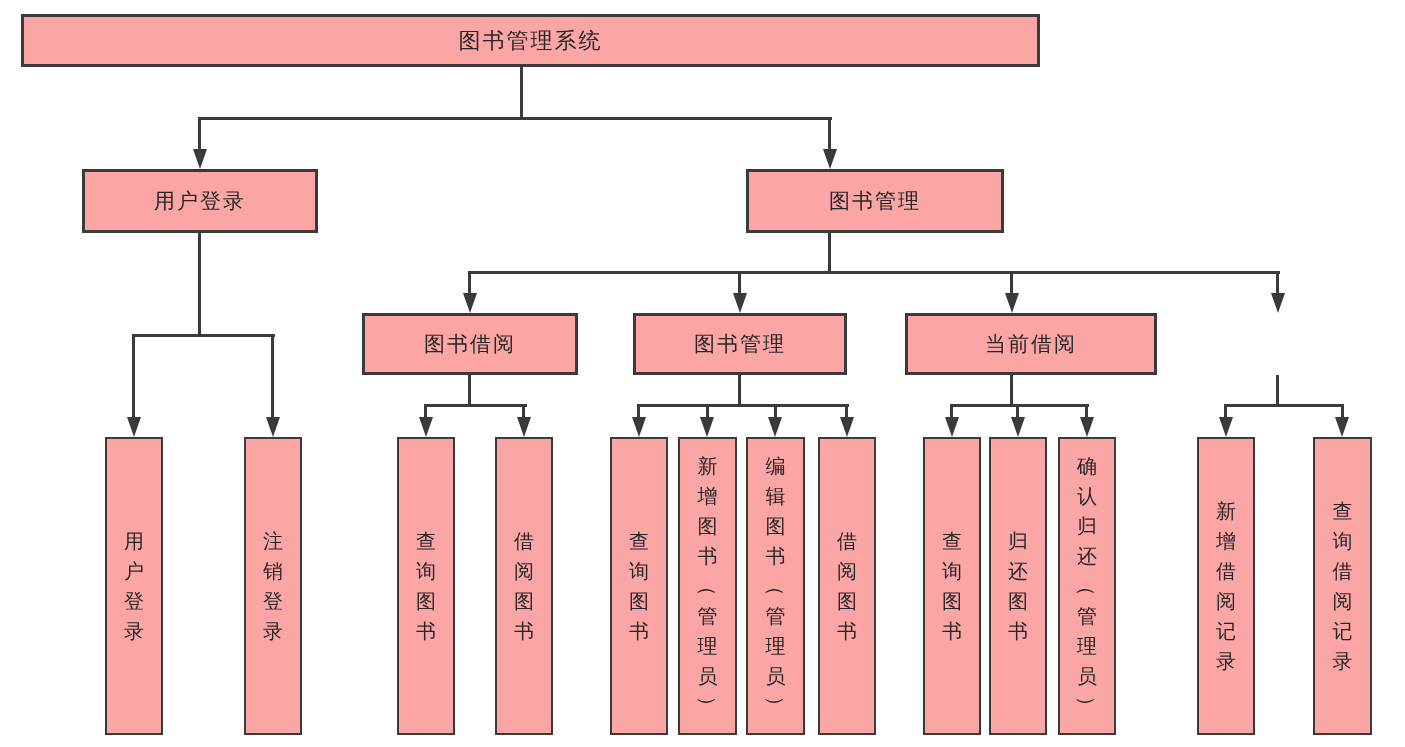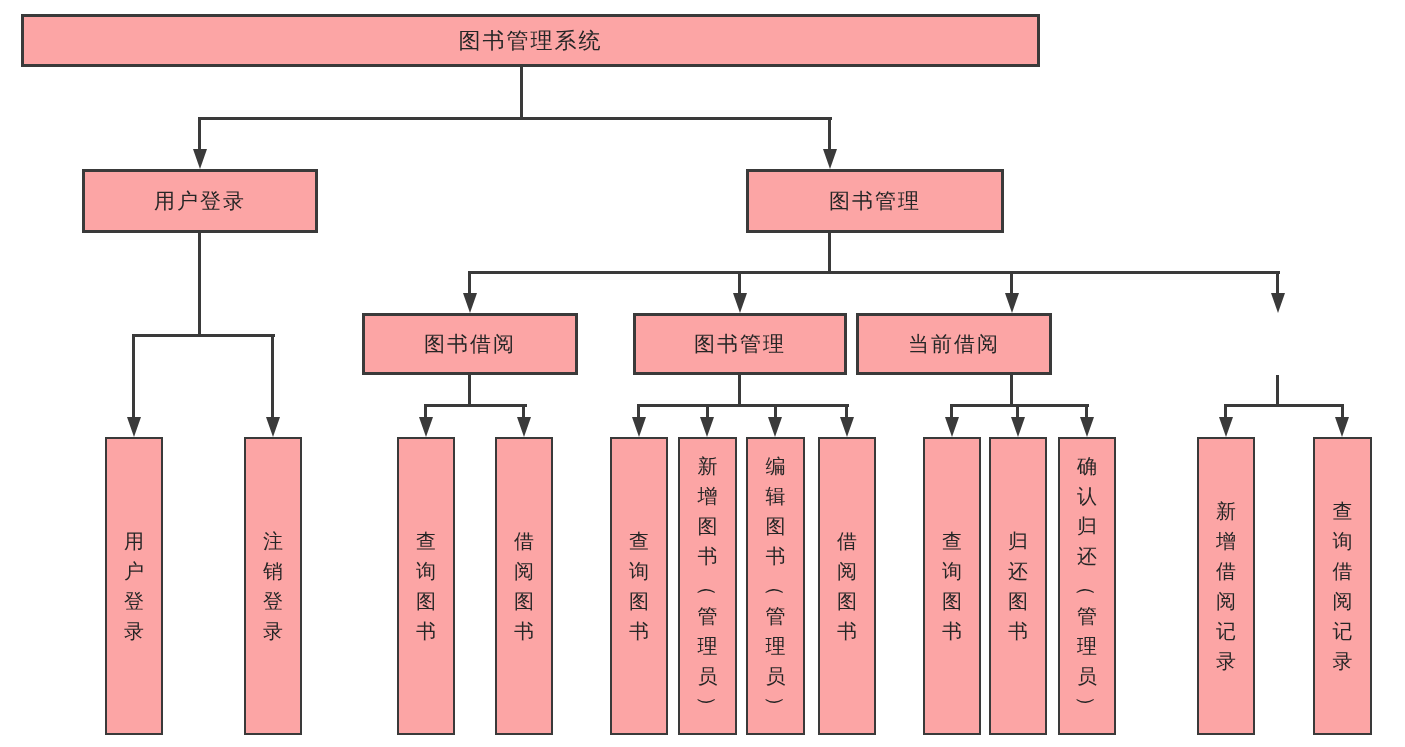--- a/index.html
+++ b/index.html
@@ -73,21 +73,21 @@
   <div class="ah" style="left:1005px;top:293px"></div>
   <div class="vl" style="left:1276px;top:271px;width:3px;height:24px"></div>
   <div class="ah" style="left:1271px;top:293px"></div>
 
   <div class="box h" style="left:362px;top:313px;width:216px;height:62px">
     <span>图书借阅</span>
   </div>
   <div class="box h" style="left:633px;top:313px;width:214px;height:62px">
     <span>图书管理</span>
   </div>
-  <div class="box h" style="left:856px;top:313px;width:196px;height:62px">
+  <div class="box h" style="left:905px;top:313px;width:252px;height:62px">
     <span>当前借阅</span>
   </div>
 
   <div class="vl" style="left:468px;top:375px;width:3px;height:31px"></div>
   <div class="vl" style="left:738px;top:375px;width:3px;height:31px"></div>
   <div class="vl" style="left:1010px;top:375px;width:3px;height:31px"></div>
   <div class="vl" style="left:1276px;top:375px;width:3px;height:31px"></div>
 
   <div class="hl" style="left:424px;top:404px;width:103px;height:3px"></div>
   <div class="hl" style="left:637px;top:404px;width:212px;height:3px"></div>

